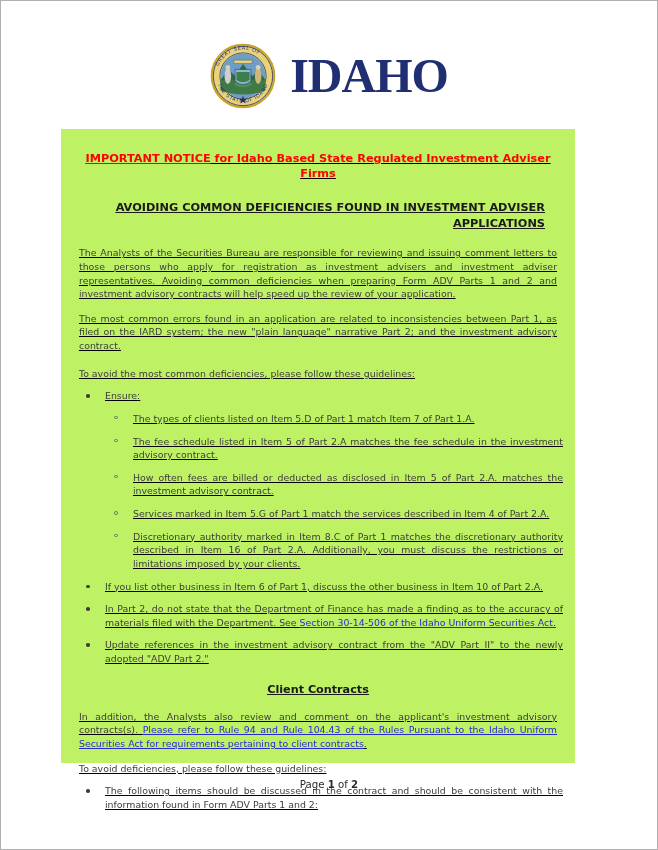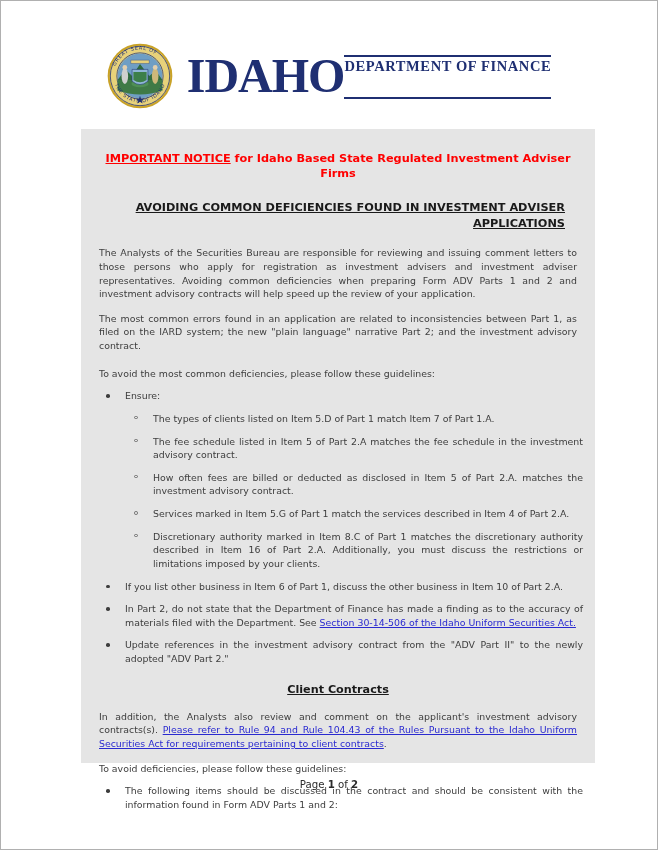--- a/index.html
+++ b/index.html
@@ -61,27 +61,28 @@
     border-top: 2px solid #1f2f72;
     border-bottom: 2px solid #1f2f72;
     padding: 1px 0 1px 0;
     margin-top: 2px;
     text-align: center;
   }
 
   
   .content {
     position: absolute;
-    left: 80px;
+    left: 60px;
     top: 128px;
     width: 514px;
     height: 634px;
-    background: #e5e5e5;
+    background: #bef264;
     box-sizing: border-box;
     padding: 18px 12px 10px 12px;
+    text-decoration: underline;
   }
 
   .notice {
     text-align: center;
     font-size: 11.3px;
     font-weight: bold;
     color: #ff0000;
     margin: 4px 0 0 0;
     line-height: 1.35;
   }
@@ -222,21 +223,20 @@
         <text font-size="7.4" font-family="DejaVu Sans, sans-serif" fill="#1f2f72" letter-spacing="1.2">
           <textPath href="#sealArcTop" startOffset="12%">GREAT SEAL OF</textPath>
         </text>
         <text font-size="7.4" font-family="DejaVu Sans, sans-serif" fill="#1f2f72" letter-spacing="1.2">
           <textPath href="#sealArcBot" startOffset="10%">THE STATE OF IDAHO</textPath>
         </text>
       </svg>
 
       <div class="wordmark">
         <div class="wordmark-main">IDAHO</div>
-        <div class="wordmark-sub">DEPARTMENT OF FINANCE</div>
       </div>
     </div>
   </div>
 
   <div class="content">
 
     <div class="notice">
       <u>IMPORTANT NOTICE</u><span> for Idaho Based State Regulated Investment Adviser Firms</span>
     </div>
 

